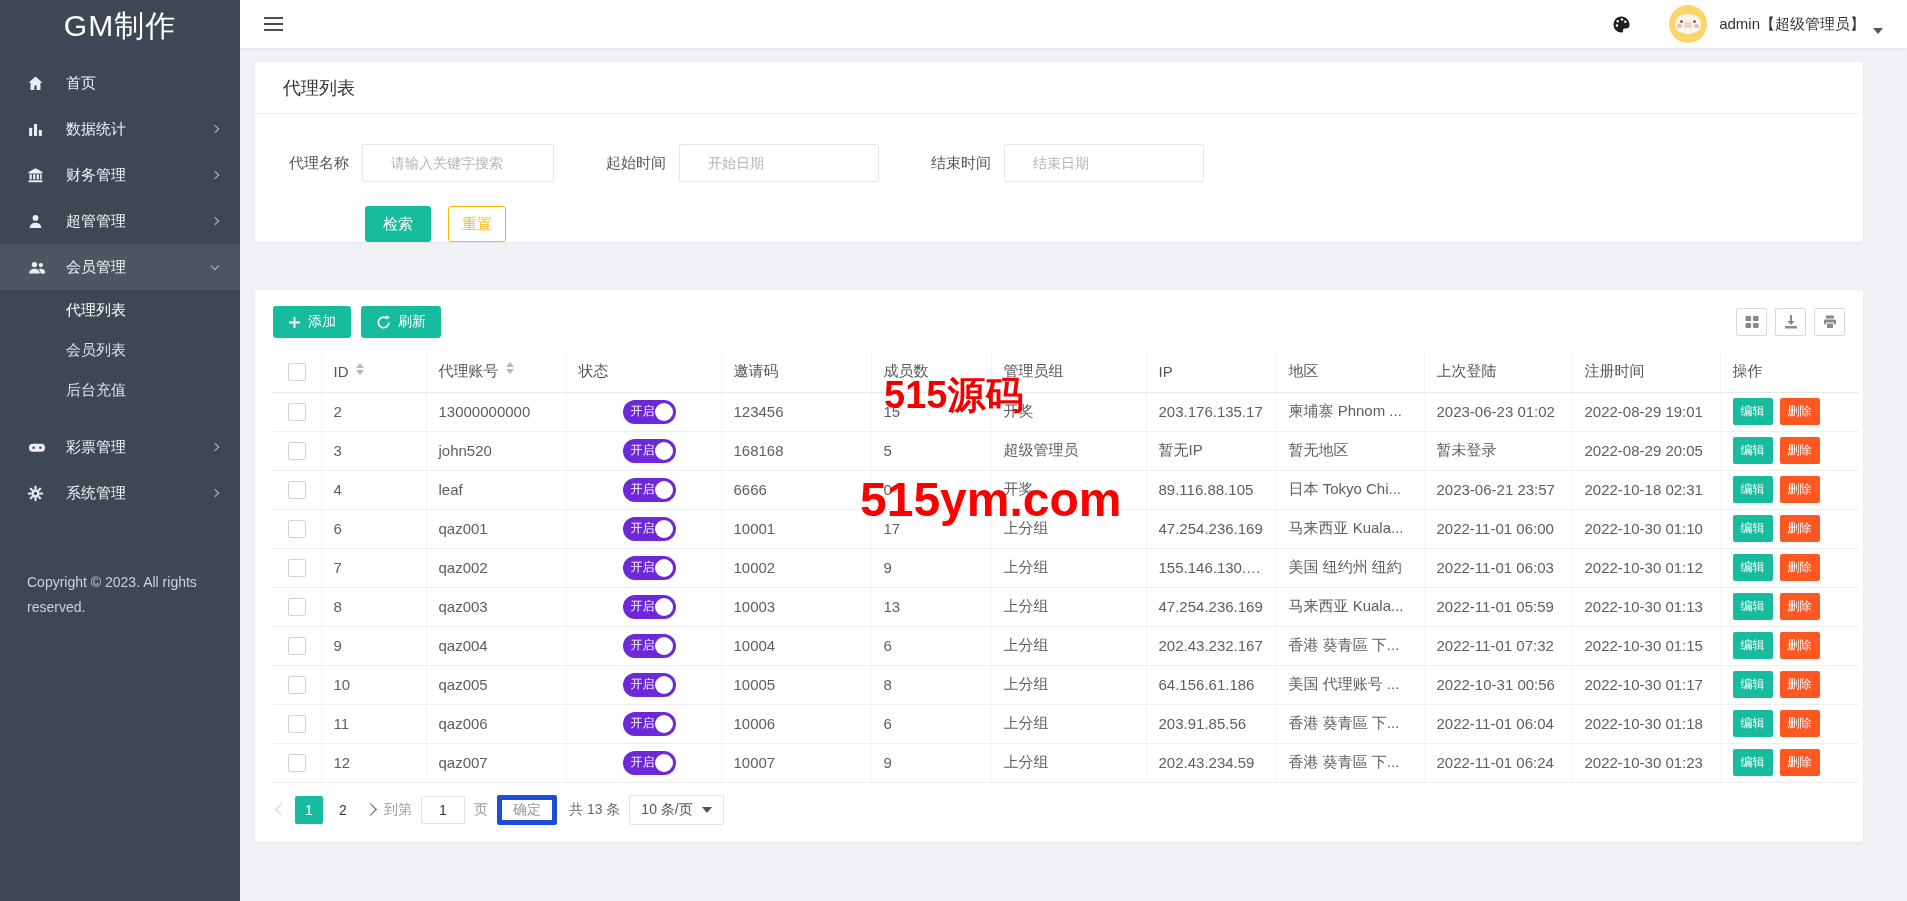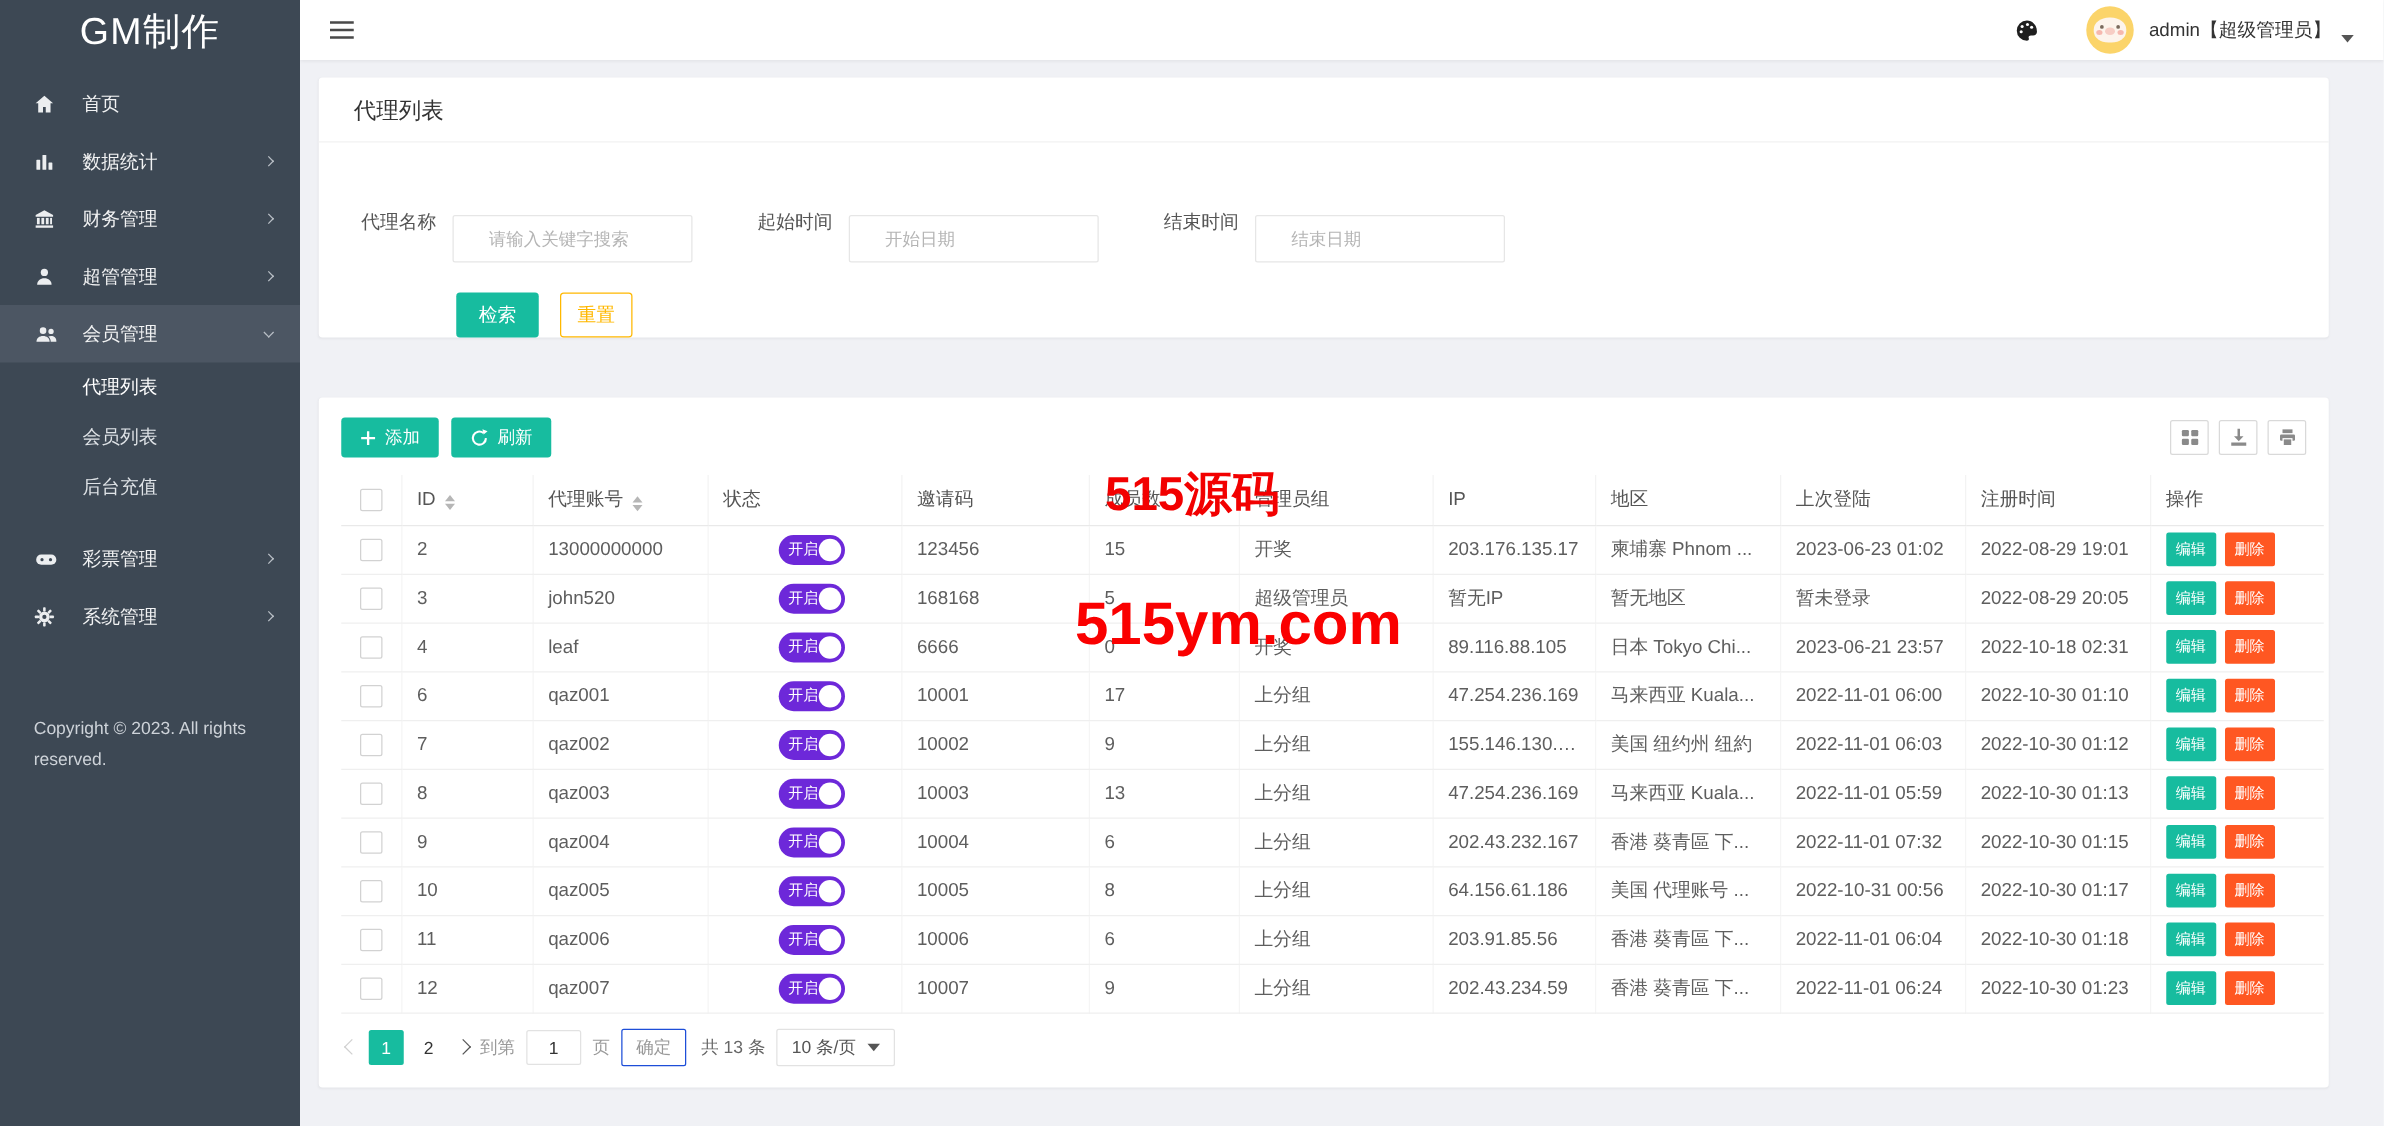--- a/index.html
+++ b/index.html
@@ -37,60 +37,60 @@
   .a-snout { position:absolute; left:9px; top:8px; width:8px; height:6px; background:#f7cdc4; border-radius:50%; }
   .username { font-size:15px; color:#333; display:flex; align-items:flex-end; gap:8px; cursor:pointer; }
   .caret-down { width:0; height:0; border-left:5px solid transparent; border-right:5px solid transparent; border-top:6px solid #555; }
   
   .content { position:absolute; left:240px; top:48px; right:0; bottom:0; padding:14px 44px 0 15px; }
   .card { background:#fff; border-radius:3px; box-shadow:0 1px 2px rgba(0,0,0,.05); }
   .card-title { height:52px; line-height:52px; padding:0 28px; font-size:18px; color:#333; border-bottom:1px solid #f2f2f2; }
   .filters { display:flex; align-items:center; padding:30px 0 0 34px; }
   .fgroup { display:flex; align-items:center; margin-right:52px; }
   .flabel { font-size:15px; color:#555; margin-right:13px; white-space:nowrap; }
-  .finput { width:192px; height:38px; border:1px solid #e6e6e6; border-radius:2px; padding:0 28px; font-size:14px; color:#333; outline:none; background:#fff;margin-top:28px; }
+  .finput { width:192px; height:38px; border:1px solid #e6e6e6; border-radius:2px; padding:0 28px; font-size:14px; color:#333; outline:none; background:#fff; }
   .finput.date { width:200px; }
   .finput::placeholder { color:#b5b5b5; }
   .fbuttons { padding:24px 0 0 110px; display:flex; gap:17px; }
   .btn-search { min-width:66px; height:36px; background:#17bc9f; color:#fff; border:none; border-radius:3px; font-size:15px; cursor:pointer; font-family:inherit; }
   .btn-reset { min-width:58px; height:36px; background:#fff; border:1px solid #ffb800; color:#ffb800; border-radius:3px; font-size:15px; cursor:pointer; font-family:inherit; }
   .table-card { margin-top:48px; padding:16px 18px 14px; height:552px; }
   .toolbar { display:flex; align-items:center; }
   .btn-teal { height:32px; background:#17bc9f; color:#fff; border:none; border-radius:3px; font-size:14px; padding:0 15px; display:inline-flex; align-items:center; gap:7px; cursor:pointer; margin-right:10px; font-family:inherit; }
   .tools { margin-left:auto; display:flex; gap:8px; }
   .tool-btn { width:31px; height:28px; border:1px solid #d9d9d9; background:#fff; border-radius:2px; display:flex; align-items:center; justify-content:center; cursor:pointer; }
   
   table { width:100%; border-collapse:collapse; table-layout:fixed; margin-top:14px; font-size:15px; color:#5e5e5e; }
   th { height:40px; font-weight:400; color:#555; text-align:left; padding:0 12px; border-bottom:1px solid #e9e9e9; border-right:1px solid #f3f3f3; white-space:nowrap; }
   td { height:39px; padding:0 12px; border-bottom:1px solid #efefef; border-right:1px solid #f5f5f5; white-space:nowrap; overflow:hidden; text-overflow:ellipsis; }
   th:last-child, td:last-child { border-right:none; }
   .cb-col { text-align:center; padding:0; }
   .cb { display:inline-block; width:18px; height:18px; border:1px solid #d2d2d2; border-radius:2px; background:#fff; vertical-align:middle; cursor:pointer; }
-  .th-inner { display:inline-flex; align-items:flex-end; }
+  .th-inner { display:inline-flex; align-items:flex-start; }
   .sort { display:inline-flex; flex-direction:column; margin-left:7px; gap:2px; cursor:pointer; }
   .s-up { width:0; height:0; border-left:4px solid transparent; border-right:4px solid transparent; border-bottom:5px solid #b6b6b6; }
   .s-down { width:0; height:0; border-left:4px solid transparent; border-right:4px solid transparent; border-top:5px solid #b6b6b6; }
   .toggle { width:53px; height:24px; border-radius:13px; background:#6d28d9; position:relative; display:inline-flex; align-items:center; padding-left:8px; cursor:pointer; vertical-align:middle;margin-left:44px; }
   .t-label { color:#fff; font-size:12px; }
   .t-knob { position:absolute; right:3px; top:3px; width:18px; height:18px; background:#fff; border-radius:50%; }
   .btn-edit,.btn-del { color:#fff; font-size:12px; padding:5px 8px; border:none; border-radius:2px; cursor:pointer; font-family:inherit; }
   .btn-edit { background:#17bc9f; margin-right:7px; }
   .btn-del { background:#ff5722; }
   
   .pagination { display:flex; align-items:center; margin-top:12px; font-size:14px; color:#666; gap:9px; padding-left:4px; }
   .pg-arrow { width:9px; height:9px; border-right:1.8px solid #555; border-bottom:1.8px solid #555; cursor:pointer; }
   .pg-arrow.prev { transform:rotate(135deg); border-color:#d0d0d0; }
   .pg-arrow.next { transform:rotate(-45deg); }
   .pg-pages { display:flex; align-items:center; gap:6px; }
   .pg-num { min-width:28px; height:28px; line-height:28px; text-align:center; border-radius:2px; cursor:pointer; color:#333; }
   .pg-num.active { background:#17bc9f; color:#fff; }
   .pg-text { color:#9a9a9a; }
   .pg-total { color:#666; margin-left:3px; }
   .pg-input { width:44px; height:28px; border:1px solid #e2e2e2; border-radius:2px; text-align:center; font-size:14px; color:#333; outline:none; font-family:inherit; }
-  .pg-confirm { height:30px; padding:0 11px; border:1px solid #1d4ed8; background:#fff; color:#999; border-radius:2px; font-size:14px; cursor:pointer; font-family:inherit; }
+  .pg-confirm { height:30px; padding:0 11px; border:5px solid #1d4ed8; background:#fff; color:#999; border-radius:2px; font-size:14px; cursor:pointer; font-family:inherit; }
   .pg-select { height:30px; border:1px solid #e2e2e2; border-radius:2px; padding:0 11px; display:inline-flex; align-items:center; gap:9px; color:#555; cursor:pointer; background:#fff; }
   .dd-caret { width:0; height:0; border-left:5px solid transparent; border-right:5px solid transparent; border-top:6px solid #555; }
   
   .wm { position:absolute; font-weight:bold; z-index:50; pointer-events:none; }
   .wm1 { left:884px; top:370px; font-size:38px; color:#f20000; }
   .wm2 { left:860px; top:472px; font-size:48px; color:#fa0000; }
 </style>
 </head>
 <body>
 

